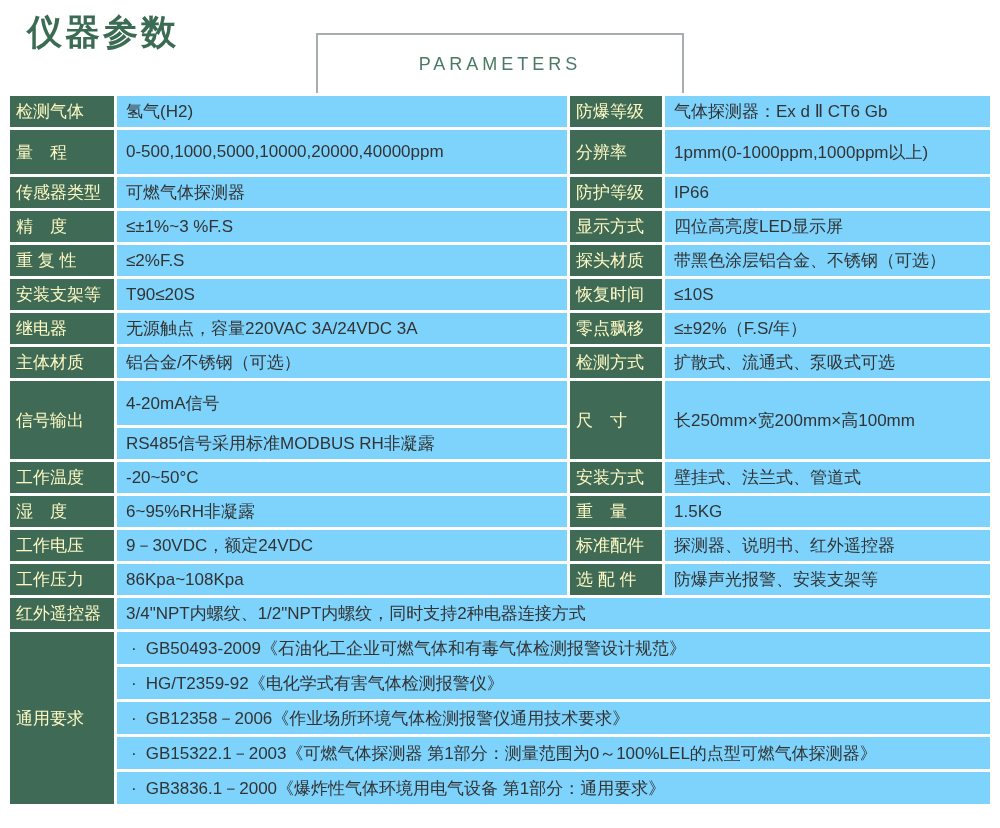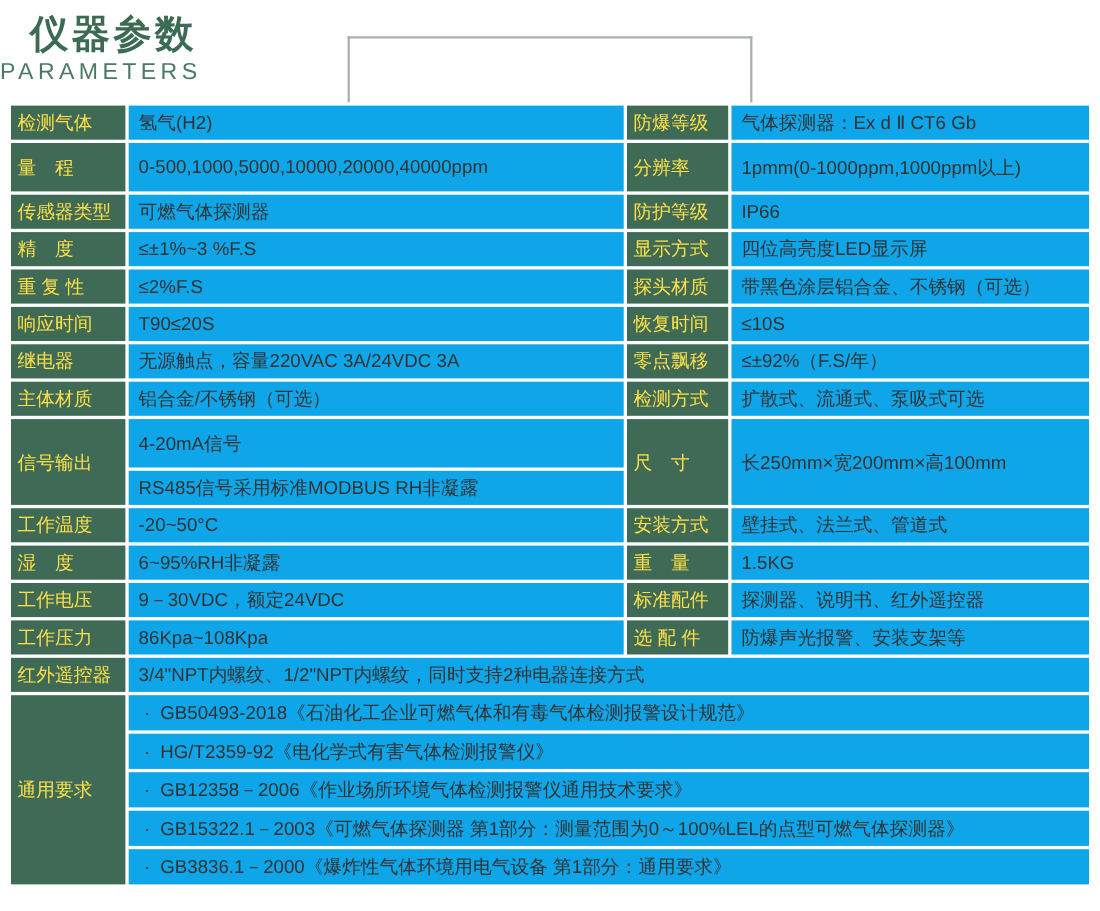--- a/index.html
+++ b/index.html
@@ -20,38 +20,38 @@
   .title-zh-wrap {
     position:absolute; top:10px; left:13px; width:100%;
     text-align:left; z-index:2;
   }
   .title-zh {
     display:inline-block; background:#ffffff; padding:0 14px;
     font-size:35px; font-weight:bold; color:#3c6b54; letter-spacing:3px;
     line-height:44px;
   }
   .title-en {
-    position:absolute; top:54px; left:0; width:100%; 
-    font-size:21px; color:#4b7a64; letter-spacing:4px; z-index:2;
+    position:absolute; top:54px; left:0; width:100%; text-align:center;
+    font-size:18px; color:#4b7a64; letter-spacing:4px; z-index:2;
   }
 
   
   table.specs {
     border-collapse:separate; border-spacing:3px;
     table-layout:fixed; width:986px; margin-left:7px;
   }
   table.specs th, table.specs td {
     vertical-align:middle; font-size:17px; font-weight:normal;
     overflow:hidden; white-space:nowrap;
   }
   th.lbl {
-    background:#3e6a56; color:#fde047; text-align:left; padding:0 6px;
+    background:#3e6a56; color:#fef9c3; text-align:left; padding:0 6px;
   }
   td.val {
-    background:#0ea5e9; color:#333333; padding:0 9px;
+    background:#7dd3fc; color:#333333; padding:0 9px;
   }
   tr.r { height:31px; }
   tr.tall { height:44px; }
   tr.bullet-row { height:32px; }
   .bullet { display:inline-block; margin:0 9px 0 5px; color:#333333; }
 </style>
 </head>
 <body>
 
 <div class="page">
@@ -96,21 +96,21 @@
         <th class="lbl">显示方式</th>
         <td class="val">四位高亮度LED显示屏</td>
       </tr>
       <tr class="r">
         <th class="lbl">重 复 性</th>
         <td class="val">≤2%F.S</td>
         <th class="lbl">探头材质</th>
         <td class="val">带黑色涂层铝合金、不锈钢（可选）</td>
       </tr>
       <tr class="r">
-        <th class="lbl">响应时间</th>
+        <th class="lbl">安装支架等</th>
         <td class="val">T90≤20S</td>
         <th class="lbl">恢复时间</th>
         <td class="val">≤10S</td>
       </tr>
       <tr class="r">
         <th class="lbl">继电器</th>
         <td class="val">无源触点，容量220VAC 3A/24VDC 3A</td>
         <th class="lbl">零点飘移</th>
         <td class="val">≤±92%（F.S/年）</td>
       </tr>
@@ -156,21 +156,21 @@
         <td class="val">防爆声光报警、安装支架等</td>
       </tr>
 
       <tr class="r">
         <th class="lbl">红外遥控器</th>
         <td class="val" colspan="3">3/4"NPT内螺纹、1/2"NPT内螺纹，同时支持2种电器连接方式</td>
       </tr>
 
       <tr class="bullet-row">
         <th class="lbl" rowspan="5">通用要求</th>
-        <td class="val" colspan="3"><span class="bullet">·</span><span>GB50493-2018《石油化工企业可燃气体和有毒气体检测报警设计规范》</span></td>
+        <td class="val" colspan="3"><span class="bullet">·</span><span>GB50493-2009《石油化工企业可燃气体和有毒气体检测报警设计规范》</span></td>
       </tr>
       <tr class="bullet-row">
         <td class="val" colspan="3"><span class="bullet">·</span><span>HG/T2359-92《电化学式有害气体检测报警仪》</span></td>
       </tr>
       <tr class="bullet-row">
         <td class="val" colspan="3"><span class="bullet">·</span><span>GB12358－2006《作业场所环境气体检测报警仪通用技术要求》</span></td>
       </tr>
       <tr class="bullet-row">
         <td class="val" colspan="3"><span class="bullet">·</span><span>GB15322.1－2003《可燃气体探测器 第1部分：测量范围为0～100%LEL的点型可燃气体探测器》</span></td>
       </tr>

